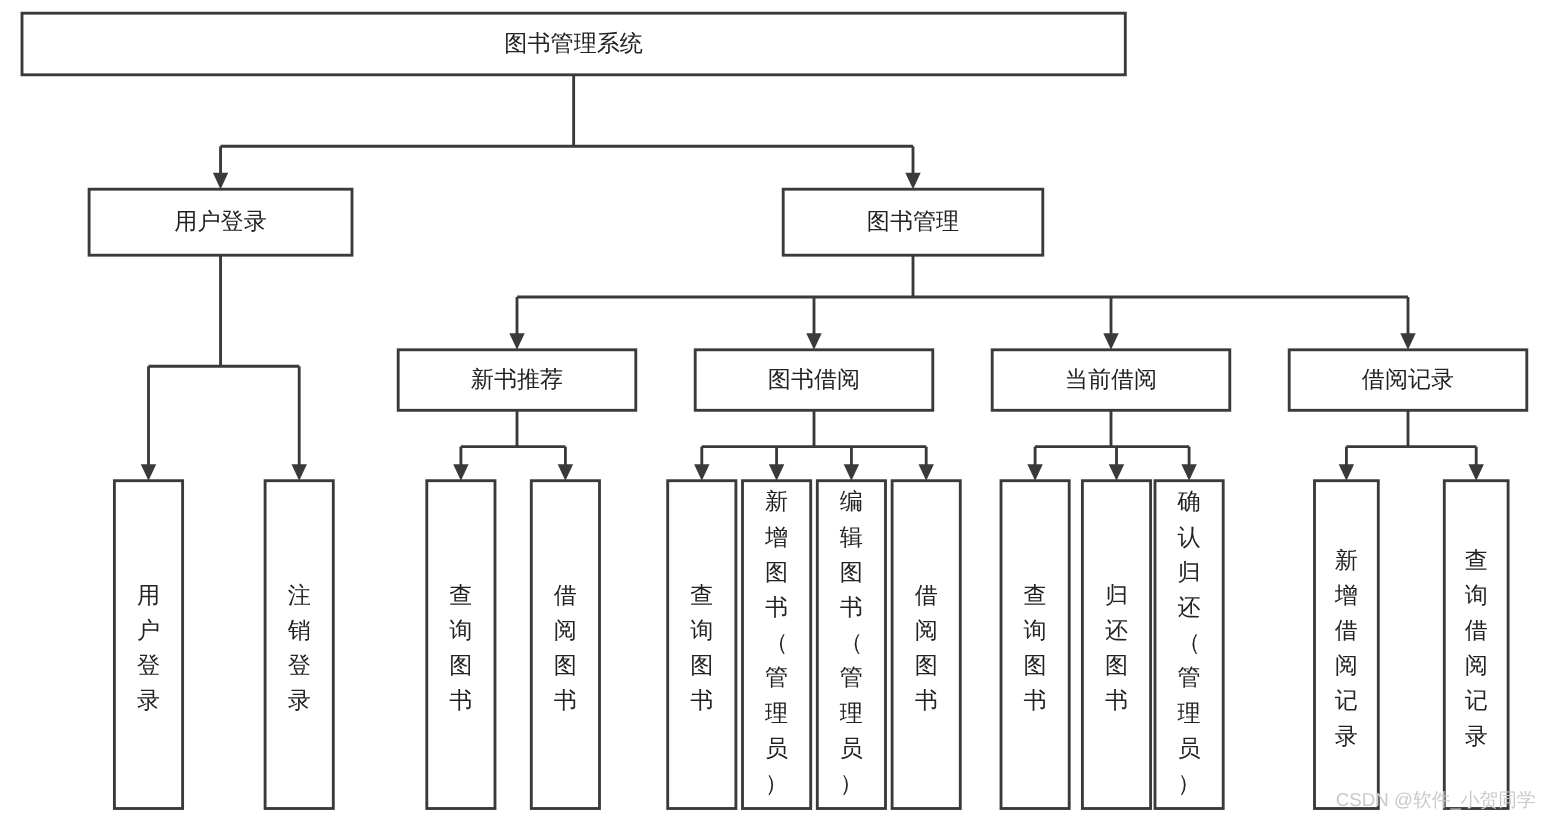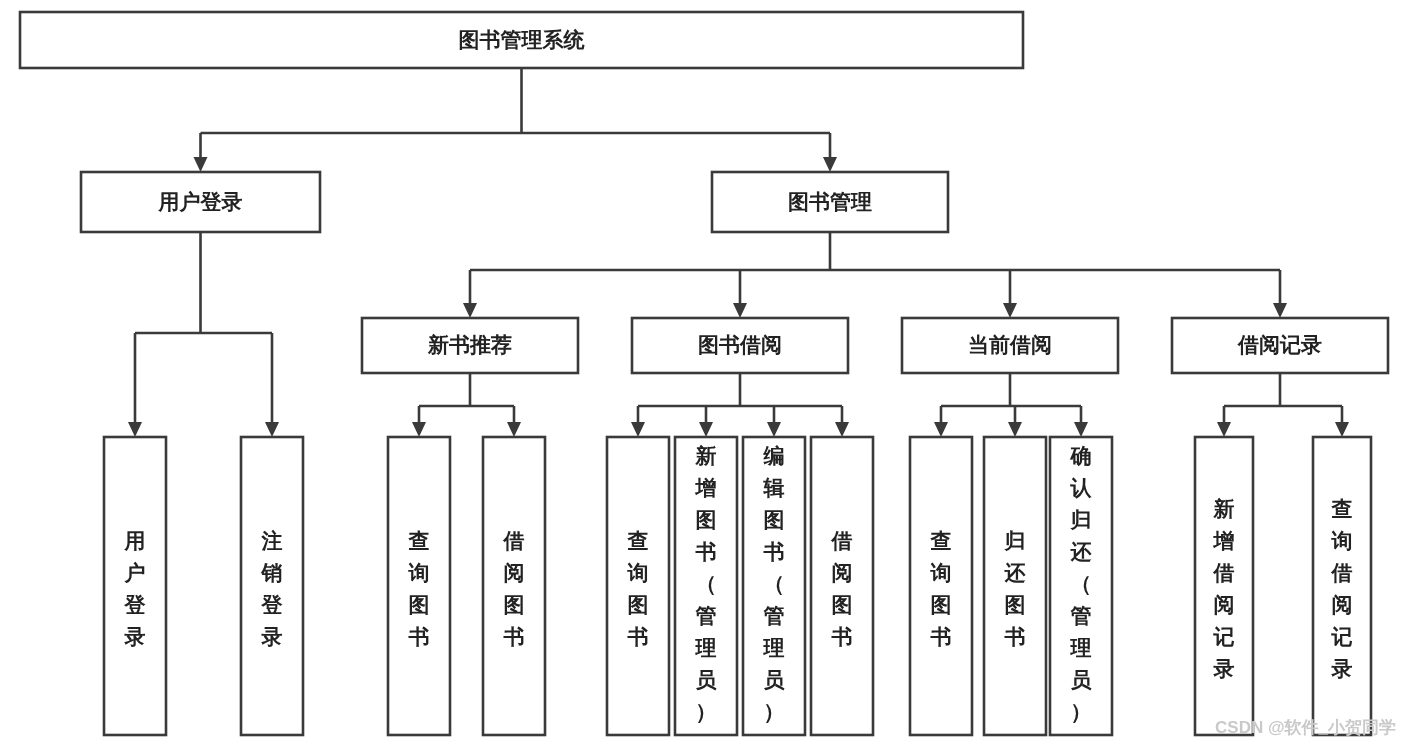--- a/index.html
+++ b/index.html
@@ -13,21 +13,20 @@
     font-family: "Liberation Sans", "DejaVu Sans", sans-serif;
     overflow: hidden;
     position: relative;
   }
   #diagram-root {
     position: absolute;
     left: 0;
     top: 0;
     width: 1405px;
     height: 747px;
-    font-weight: bold;
   }
   svg.diagram-canvas {
     display: block;
     width: 1405px;
     height: 747px;
   }
   .node-box {
     fill: #ffffff;
     stroke: #3a3a3a;
     stroke-width: 2.6;

